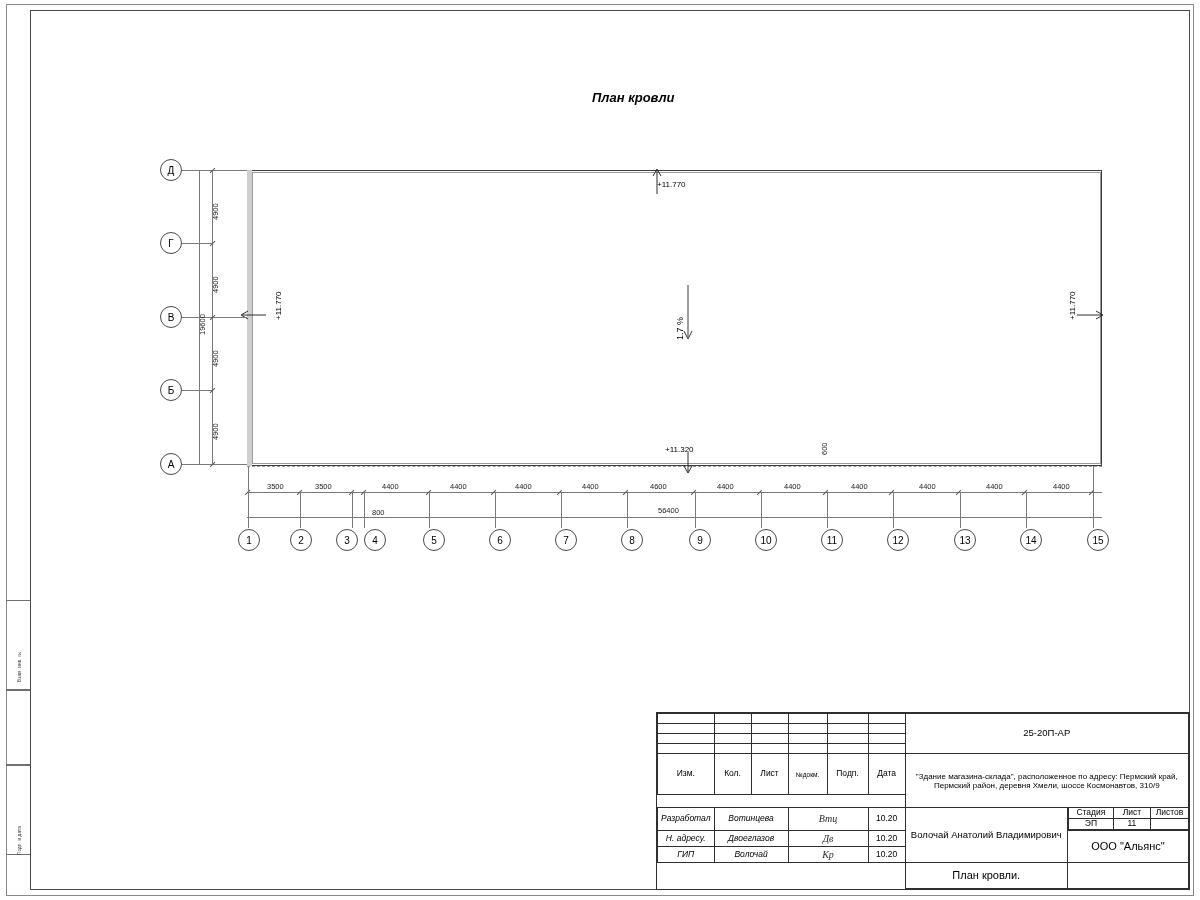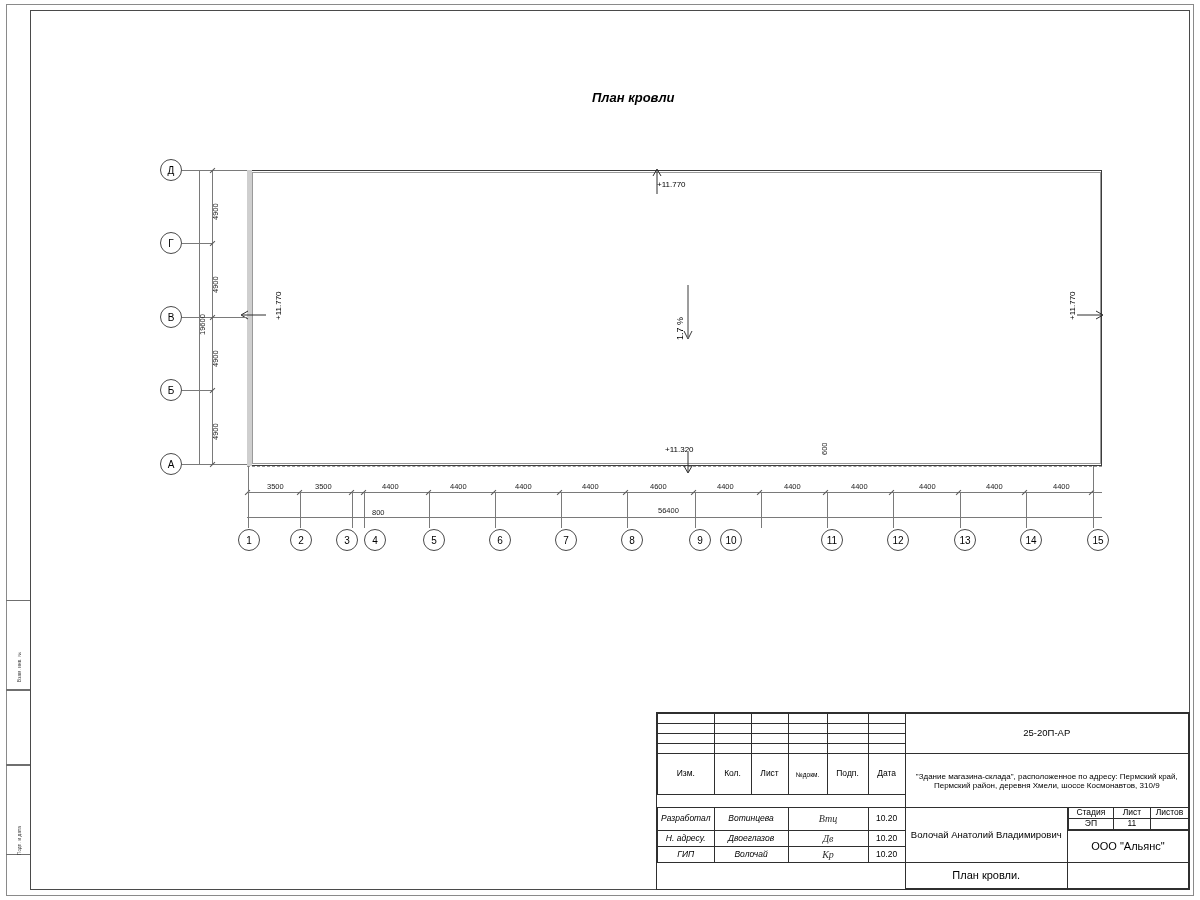--- a/index.html
+++ b/index.html
@@ -326,21 +326,21 @@
 
   <div class="axis-bubble" style="left:238px; top:529px;">1</div>
   <div class="axis-bubble" style="left:290px; top:529px;">2</div>
   <div class="axis-bubble" style="left:336px; top:529px;">3</div>
   <div class="axis-bubble" style="left:364px; top:529px;">4</div>
   <div class="axis-bubble" style="left:423px; top:529px;">5</div>
   <div class="axis-bubble" style="left:489px; top:529px;">6</div>
   <div class="axis-bubble" style="left:555px; top:529px;">7</div>
   <div class="axis-bubble" style="left:621px; top:529px;">8</div>
   <div class="axis-bubble" style="left:689px; top:529px;">9</div>
-  <div class="axis-bubble" style="left:720px; top:529px;">10</div>
+  <div class="axis-bubble" style="left:755px; top:529px;">10</div>
   <div class="axis-bubble" style="left:821px; top:529px;">11</div>
   <div class="axis-bubble" style="left:887px; top:529px;">12</div>
   <div class="axis-bubble" style="left:954px; top:529px;">13</div>
   <div class="axis-bubble" style="left:1020px; top:529px;">14</div>
   <div class="axis-bubble" style="left:1087px; top:529px;">15</div>
 
   <div class="stamp">
     <table>
       <tbody>
           <tr class="thin-row">

